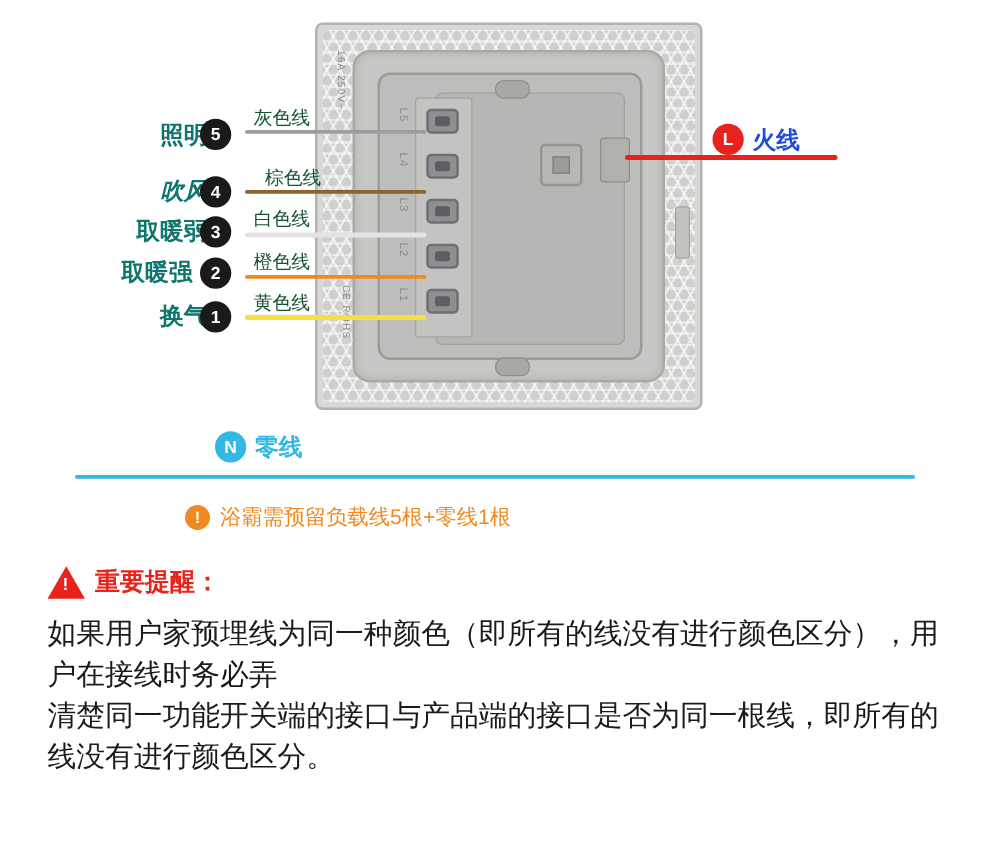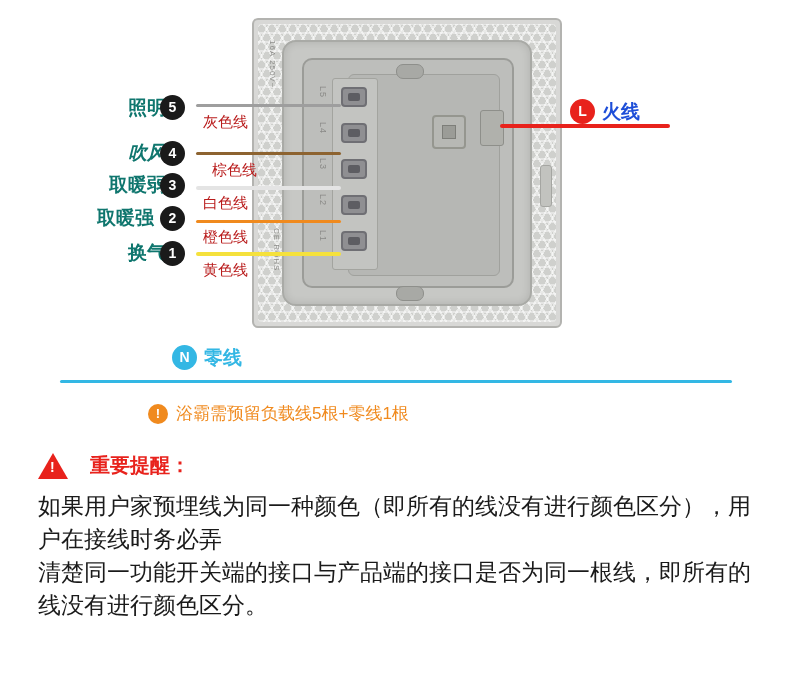--- a/index.html
+++ b/index.html
@@ -198,23 +198,22 @@
     background: #1a1a1a;
     color: #ffffff;
     font-size: 14px;
     font-weight: 700;
     line-height: 25px;
     text-align: center;
   }
   .wire-name {
     position: absolute;
     font-size: 15px;
-    color: #b91c1c;
-    white-space: nowrap;
-    margin-top: 28px;
+    color: #14532d;
+    white-space: nowrap;
   }
   .wire {
     position: absolute;
     height: 3px;
     border-radius: 2px;
   }
 
   
   .lnbadge {
     position: absolute;
@@ -285,21 +284,21 @@
     color: #f08a1e;
     white-space: nowrap;
   }
 
   .warn-head {
     position: absolute;
     left: 38px;
     top: 452px;
     display: flex;
     align-items: center;
-    gap: 22px;
+    gap: 8px;
   }
   .warn-tri {
     width: 0;
     height: 0;
     border-left: 15px solid transparent;
     border-right: 15px solid transparent;
     border-bottom: 26px solid transparent;
     position: relative;
   }
   .warn-tri:before {

